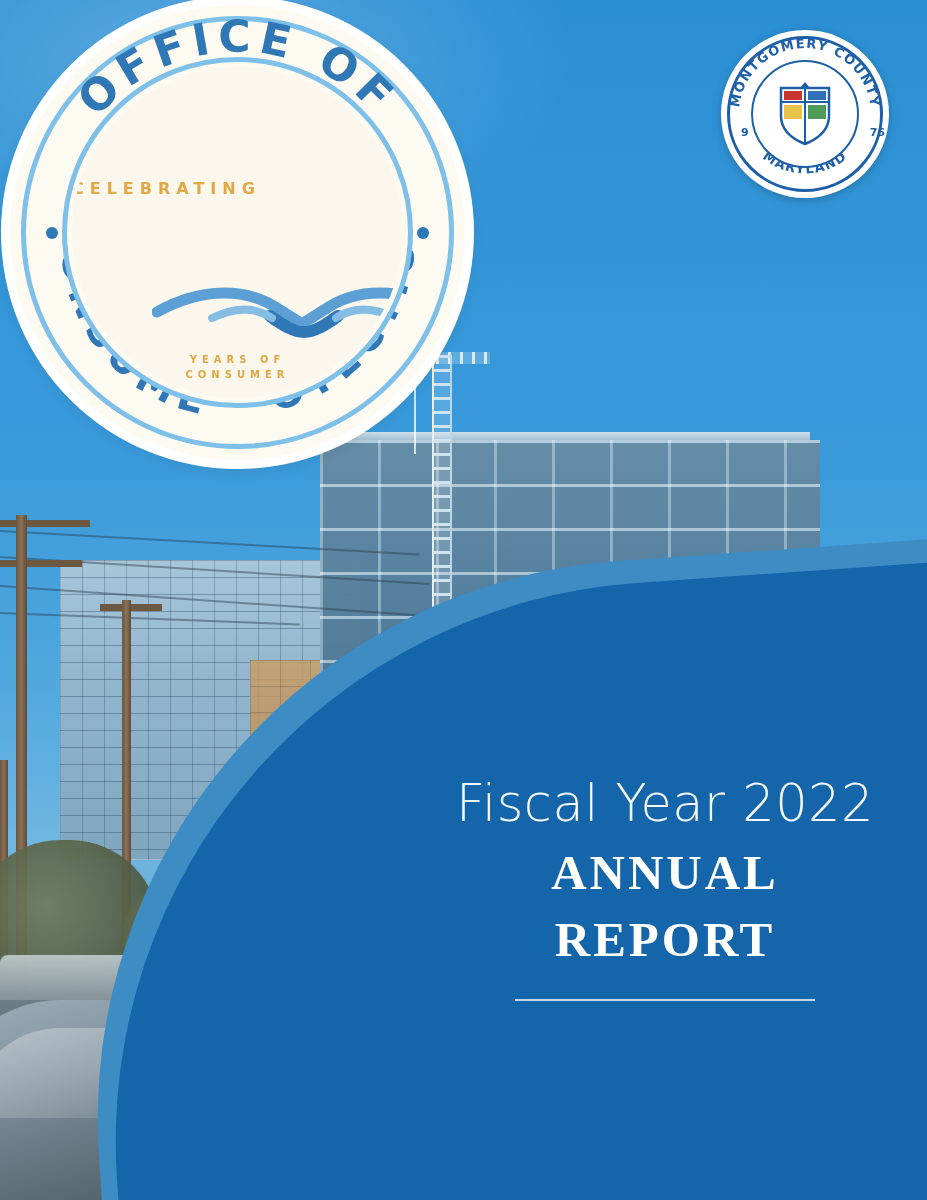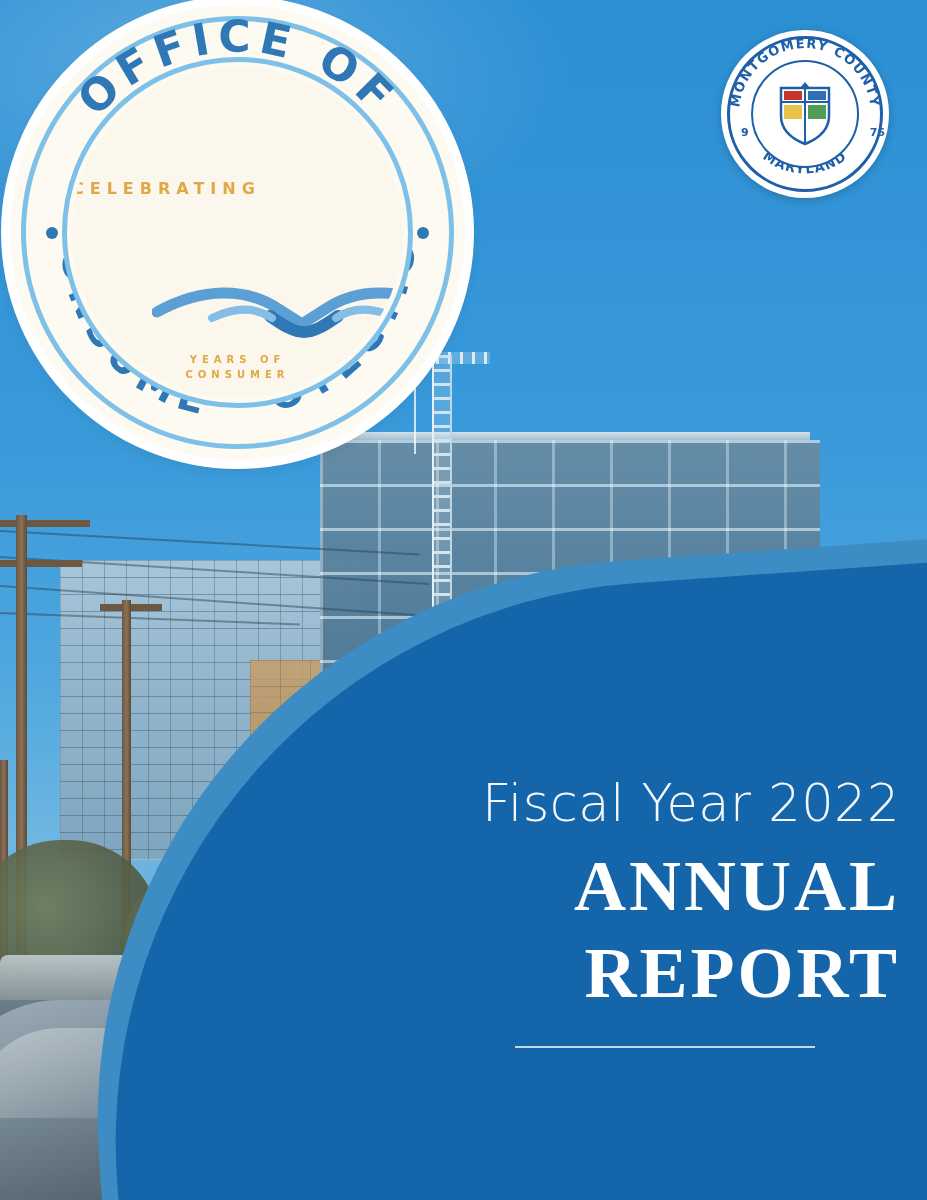--- a/index.html
+++ b/index.html
@@ -177,41 +177,41 @@
     border-radius: 560px 0 0 0;
     transform: rotate(-4deg);
     transform-origin: left top;
   }
 
   
   .title-block {
     position: absolute;
     left: 430px; top: 775px;
     width: 470px;
-    text-align: right;
+    text-align: center;
     color: #ffffff;
   }
   .fiscal-year {
     font-family: "DejaVu Sans", sans-serif;
     font-weight: 300;
     font-size: 51px;
     letter-spacing: 0.5px;
     line-height: 1.15;
     color: #f4f8fb;
   }
   .annual, .report {
     font-family: "Liberation Serif", "DejaVu Serif", serif;
     font-weight: 700;
-    font-size: 72px;
+    font-size: 49px;
     letter-spacing: 3px;
     line-height: 1.18;
     color: #ffffff;
     margin-top: 10px;
   }
-  .report { margin-top: 2px; }
+  .report { margin-top: 10px; }
   .rule {
     width: 300px;
     height: 2px;
     background: rgba(255,255,255,0.75);
     margin: 30px auto 0 auto;
   }
 
   
   .seal {
     position: absolute;

